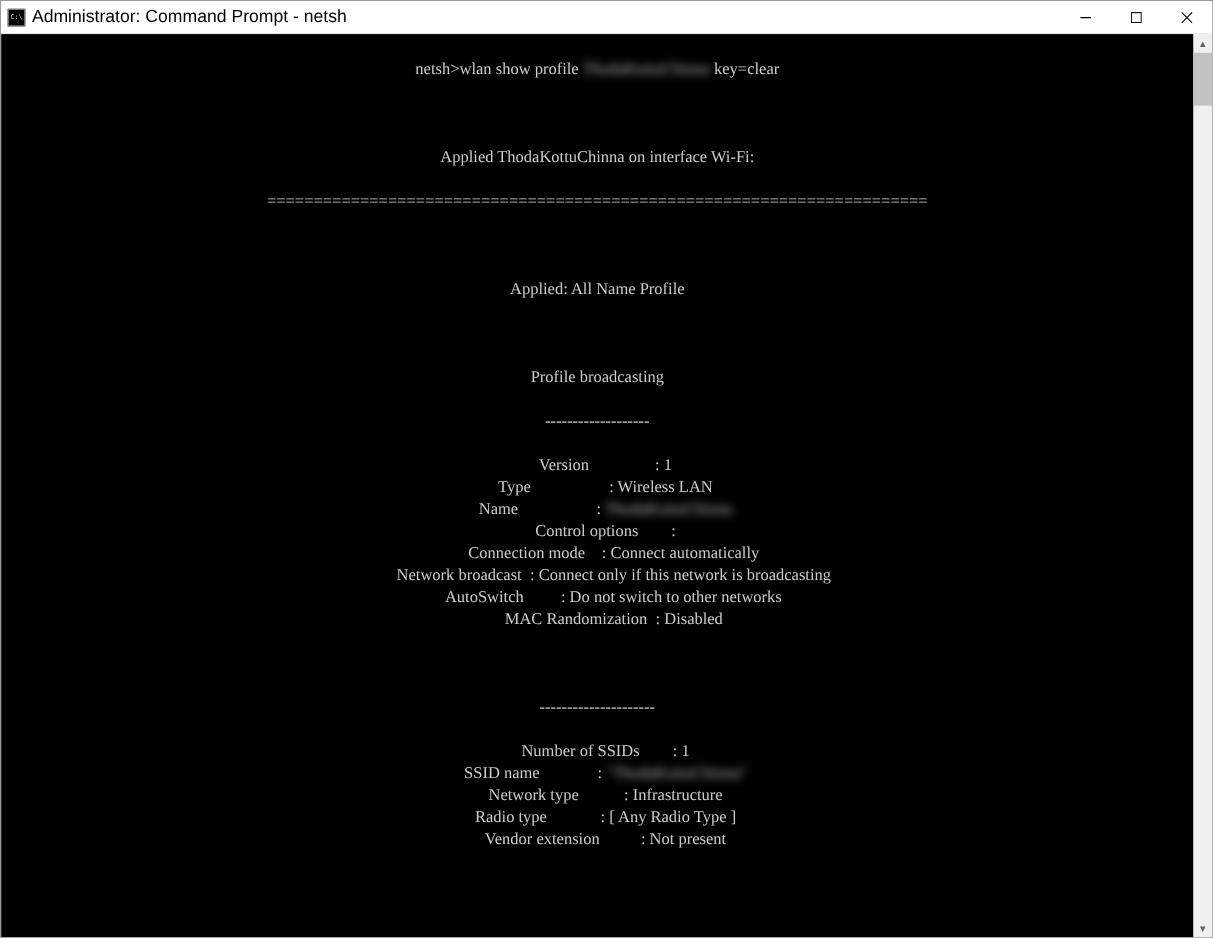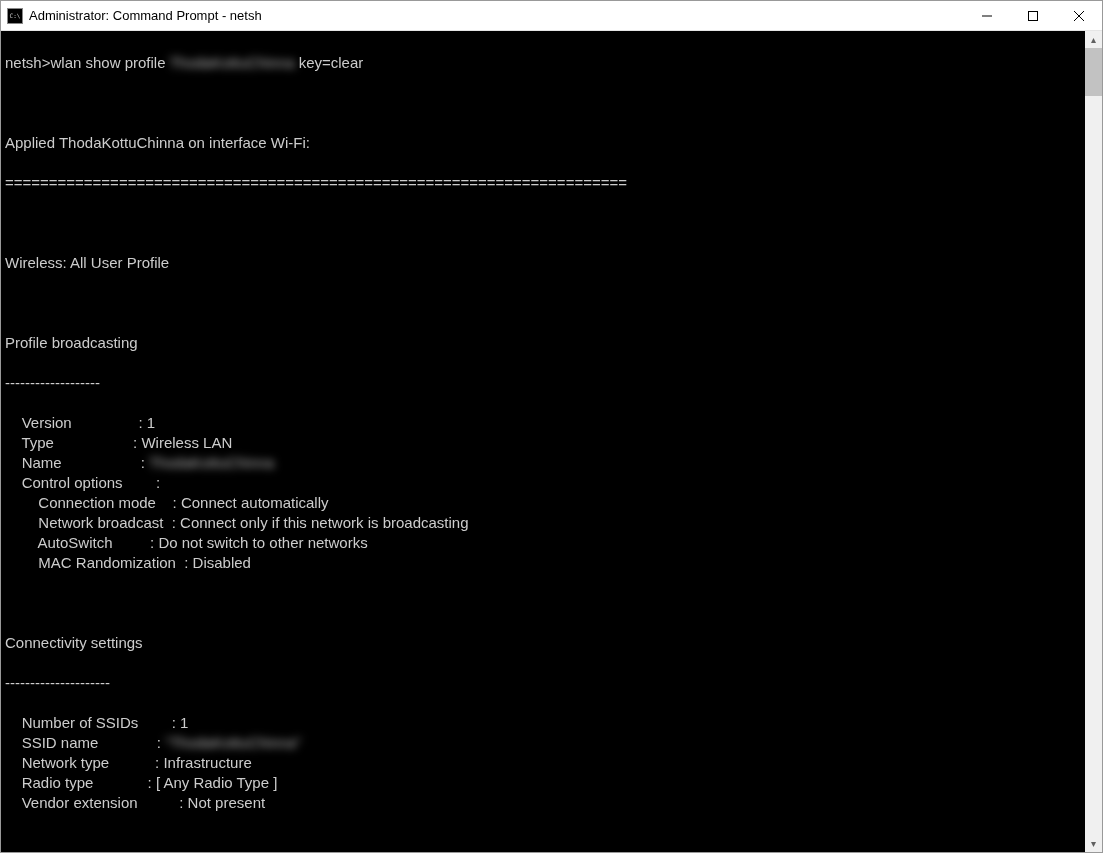--- a/index.html
+++ b/index.html
@@ -28,21 +28,21 @@
     margin-right: 6px;
     display:flex;align-items:center;justify-content:center;
   }
   .titlebar .app-icon::before{
     content:"C:\\";
     color:#ccc;
     font-size:6px;
     font-family:Consolas,monospace;
   }
   .titlebar .title-text {
-    font-size: 13px;
+    font-size: 16px;
     color: #000;
     flex: 0 0 auto;
   }
   .titlebar .spacer { flex: 1; }
   .win-btn {
     width: 46px;
     height: 30px;
     display: flex;
     align-items: center;
     justify-content: center;
@@ -50,26 +50,27 @@
   }
   .win-btn svg { stroke: #000; stroke-width: 1; fill: none; }
   .content-wrap {
     display:flex;
     height: calc(100% - 30px);
   }
   .terminal {
     flex:1;
     background: #000;
     color: #ccc;
-    font-family: Liberation Sans, sans-serif;
+    font-family: Liberation Serif, serif;
     font-size: 15px;
     line-height: 20px;
     padding: 2px 4px;
     white-space: pre;
     overflow: hidden;
+    text-align: center;
   }
   .terminal .row { height:20px; }
   .blur {
     filter: blur(4px);
     color:#bbb;
   }
   .scrollbar {
     width: 17px;
     background: #f0f0f0;
     position: relative;
@@ -117,27 +118,26 @@
   </div>
 </div>
 
 <div class="content-wrap">
 <div class="terminal">
 <div class="row"><span>netsh&gt;</span><span>wlan show profile </span><span class="blur">ThodaKottuChinna</span><span> key=clear</span></div>
 <div class="row"></div>
 <div class="row">Applied ThodaKottuChinna on interface Wi-Fi:</div>
 <div class="row">=======================================================================</div>
 <div class="row"></div>
-<div class="row">Wireless: All User Profile</div>
+<div class="row">Applied: All Name Profile</div>
 <div class="row"></div>
 <div class="row">Profile broadcasting</div>
 <div class="row">-------------------</div>
 <div id="sec-profile-info"><div class="row"><span>    Version                : </span><span>1</span></div><div class="row"><span>    Type                   : </span><span>Wireless LAN</span></div><div class="row"><span>    Name                   : </span><span class="blur">ThodaKottuChinna</span></div><div class="row"><span>    Control options        :</span></div><div class="row"><span>        Connection mode    : </span><span>Connect automatically</span></div><div class="row"><span>        Network broadcast  : </span><span>Connect only if this network is broadcasting</span></div><div class="row"><span>        AutoSwitch         : </span><span>Do not switch to other networks</span></div><div class="row"><span>        MAC Randomization  : </span><span>Disabled</span></div></div>
 <div class="row"></div>
-<div class="row">Connectivity settings</div>
 <div class="row">---------------------</div>
 <div id="sec-connectivity"><div class="row"><span>    Number of SSIDs        : </span><span>1</span></div><div class="row"><span>    SSID name              : </span><span class="blur">"ThodaKottuChinna"</span></div><div class="row"><span>    Network type           : </span><span>Infrastructure</span></div><div class="row"><span>    Radio type             : </span><span>[ Any Radio Type ]</span></div><div class="row"><span>    Vendor extension          : </span><span>Not present</span></div></div>
 <div class="row"></div>
 
 
 
 
 
 
 

